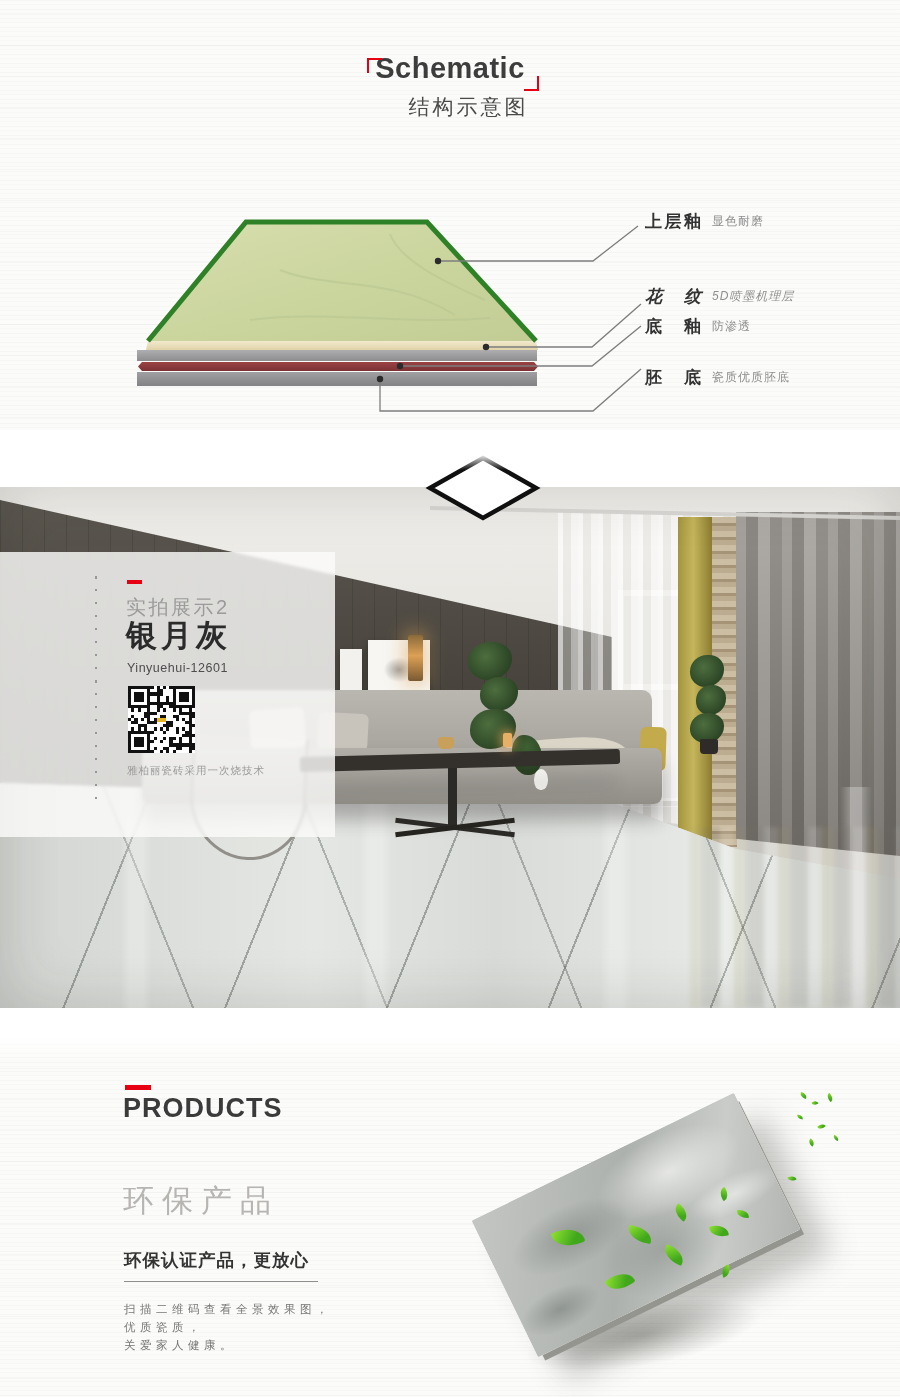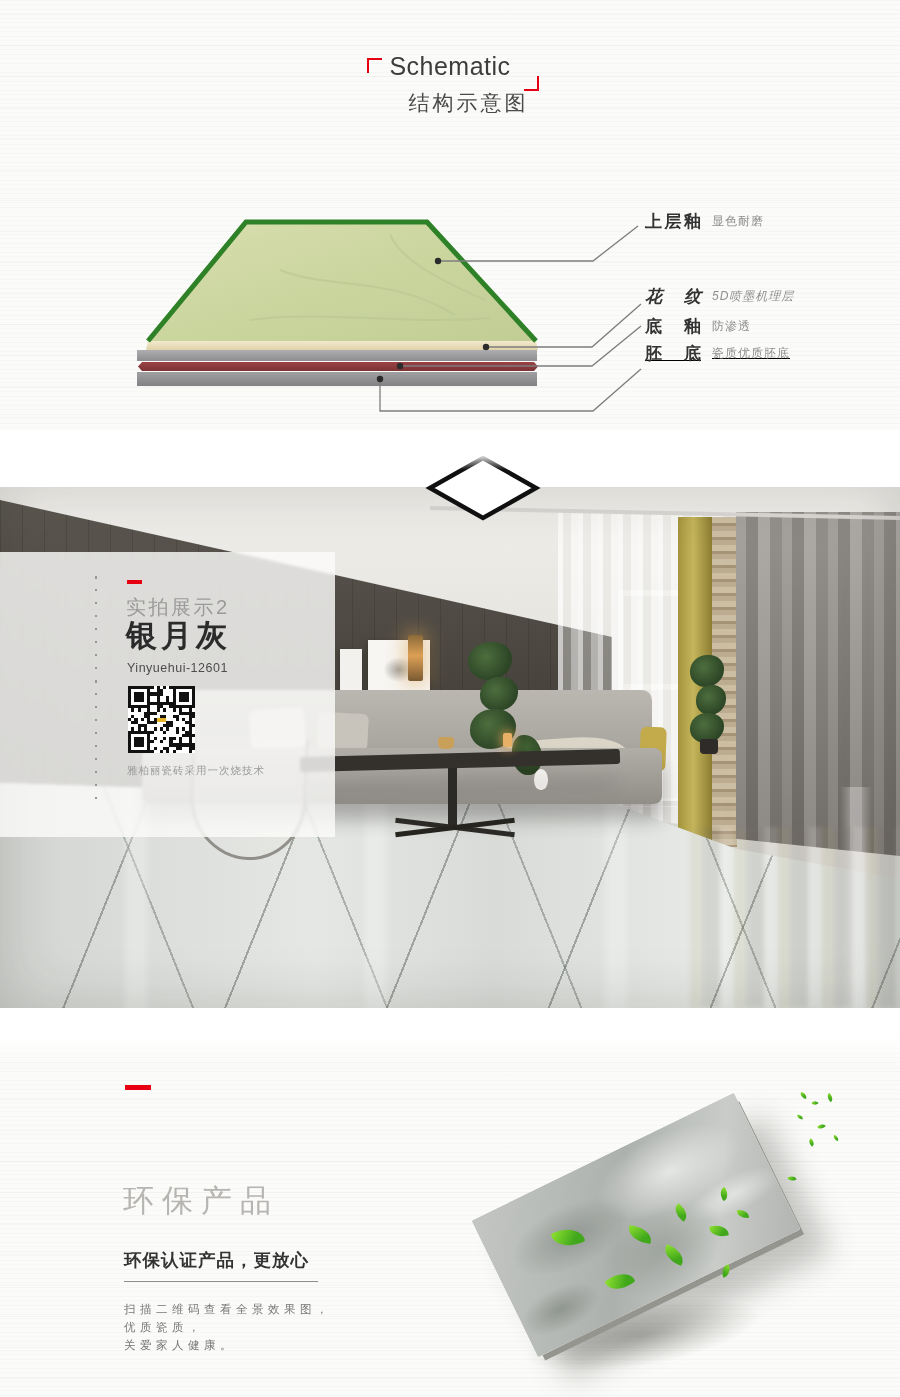--- a/index.html
+++ b/index.html
@@ -7,21 +7,21 @@
     position:relative;width:900px;height:1397px;overflow:hidden;
     font-family:"Liberation Sans","DejaVu Sans",sans-serif;
     background-color:#fbfbf9;
     background-image:
       repeating-linear-gradient(180deg, rgba(70,68,62,0.030) 0 1px, transparent 1px 4px, rgba(70,68,62,0.020) 4px 5px, transparent 5px 9px),
       repeating-linear-gradient(180deg, transparent 0 14px, rgba(70,68,62,0.030) 14px 15px, transparent 15px 31px);
   }
   .abs{position:absolute;}
   
   .sch-title-wrap{left:0;top:52px;width:900px;text-align:center;}
-  .sch-title-en{font-size:25px;font-weight:400;color:#3d3d3d;letter-spacing:0.5px;}
+  .sch-title-en{font-size:29px;font-weight:700;color:#3d3d3d;letter-spacing:0.5px;}
   .sch-title-zh{font-size:21px;color:#4a4a4a;letter-spacing:3px;margin-top:8px;padding-left:37px;}
   .bracket{width:13px;height:13px;}
   .bracket.tl{left:367px;top:58px;border-left:2.5px solid #e60012;border-top:2.5px solid #e60012;}
   .bracket.br{left:524px;top:76px;border-right:2.5px solid #e60012;border-bottom:2.5px solid #e60012;}
   .layer-row{position:absolute;left:645px;height:22px;display:flex;align-items:center;white-space:nowrap;}
   .layer-name{display:inline-block;width:56px;font-size:17px;font-weight:bold;color:#333;text-align:justify;text-align-last:justify;}
   .layer-desc{margin-left:11px;font-size:12px;color:#8f8f8f;letter-spacing:1px;}
   
   .band-top{left:0;top:430px;width:900px;height:57px;background:#fff;}
   .band-bottom{left:0;top:1008px;width:900px;height:52px;background:linear-gradient(180deg,#ffffff 55%,rgba(255,255,255,0));}
@@ -193,21 +193,21 @@
     <span class="layer-desc">显色耐磨</span>
   </div>
   <div class="layer-row" style="top:285px;font-style:italic;">
     <span class="layer-name">花纹</span>
     <span class="layer-desc">5D喷墨机理层</span>
   </div>
   <div class="layer-row" style="top:315px;">
     <span class="layer-name">底釉</span>
     <span class="layer-desc">防渗透</span>
   </div>
-  <div class="layer-row" style="top:342px;text-decoration:underline;">
+  <div class="layer-row" style="top:366px;">
     <span class="layer-name">胚底</span>
     <span class="layer-desc">瓷质优质胚底</span>
   </div>
 
   <div class="abs band-top"></div>
 
   <div class="abs photo">
     <div class="abs wall-dark"></div>
     <div class="abs wardrobe"></div>
     <div class="abs window-wall"></div>
@@ -399,20 +399,21 @@
 
   <svg class="abs diamond-svg" width="150" height="75" viewBox="0 0 150 75">
     <polygon points="22,38 75,8 128,38 75,68" fill="#ffffff" stroke="#101010" stroke-width="4.5"></polygon>
   </svg>
   <div class="abs diamond-fade"></div>
 
   <div class="abs band-bottom"></div>
 
   <div class="abs red-dash eco-dash"></div>
   <div class="abs eco-title">
+    <div>PRODUCTS</div>
   </div>
   <div class="abs eco-zh">环保产品</div>
   <div class="abs eco-sub">环保认证产品，更放心</div>
   <div class="abs eco-underline"></div>
   <div class="abs eco-body">
     <div>扫描二维码查看全景效果图，</div>
     <div>优质瓷质，</div>
     <div>关爱家人健康。</div>
   </div>
 

